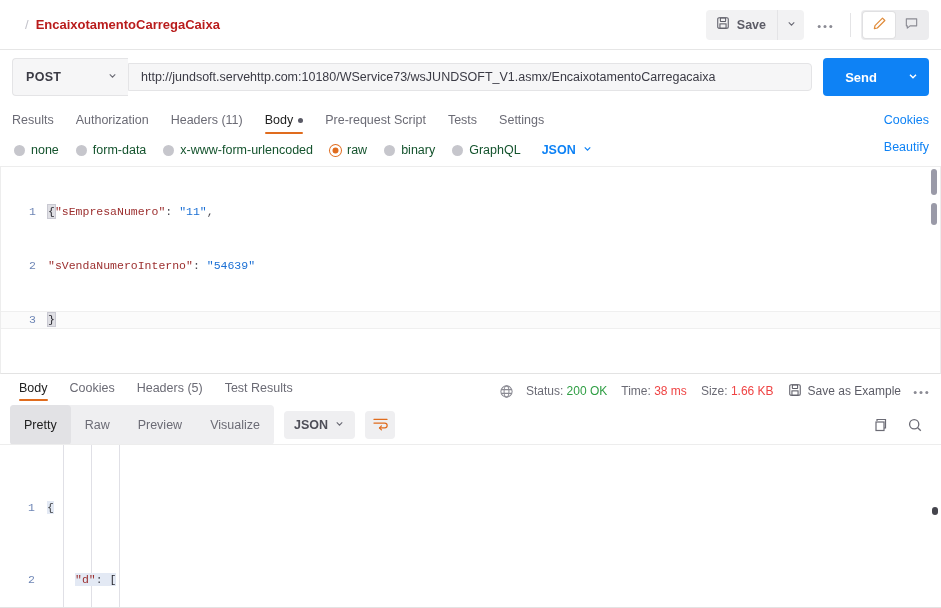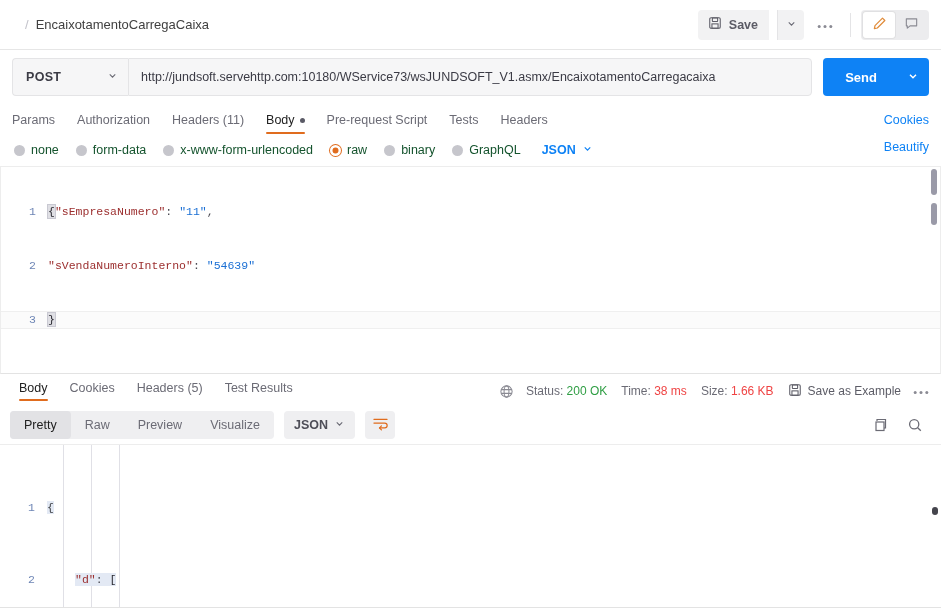--- a/index.html
+++ b/index.html
@@ -16,24 +16,24 @@
   
   .header {
     height: 50px; flex: 0 0 50px;
     display: flex; align-items: center;
     padding: 0 12px 0 18px;
     border-bottom: 1px solid #e6e6e6;
     background: #fff;
   }
   .crumb { font-size: 13px; color: #9b9ba3; white-space: nowrap; }
   .crumb-sep { font-size: 13px; color: #c2c2ca; margin: 0 7px; }
-  .crumb-current { font-size: 13px; color: #404040; font-weight: normal; white-space: nowrap; }
+  .crumb-current { font-size: 13px; color: #b91c1c; font-weight: bold; white-space: nowrap; }
   .header-right { margin-left: auto; display: flex; align-items: center; gap: 0; }
 
-  .save-group { display: flex; align-items: stretch; height: 30px; border-radius: 4px; overflow: hidden; gap: 8px; }
+  .save-group { display: flex; align-items: stretch; height: 30px; border-radius: 4px; overflow: hidden; }
   .save-btn {
     display: flex; align-items: center; gap: 7px;
     background: #f2f2f3; border: none; height: 30px;
     padding: 0 11px 0 10px; cursor: pointer;
     font-family: inherit; font-size: 12.5px; color: #5c5c66; font-weight: bold;
   }
   .save-caret {
     background: #f2f2f3; border: none; border-left: 1px solid #e4e4e6;
     width: 27px; height: 30px; display: flex; align-items: center; justify-content: center;
     cursor: pointer;
@@ -60,21 +60,21 @@
     justify-content: center;
   }
   .method-wrap {
     display: flex; align-items: center; justify-content: space-between;
     width: 116px; height: 38px; background: #f6f6f7;
     border: 1px solid #e4e4e6; border-right: none;
     border-radius: 4px 0 0 4px; padding: 0 10px 0 13px; cursor: pointer;
   }
   .method-label { font-size: 12.5px; font-weight: bold; color: #3b3b45; letter-spacing: 0.3px; }
   .url-input {
-    flex: 1; height: 38px; background: #f6f6f7;
+    flex: 1; height: 28px; background: #f6f6f7;
     border: 1px solid #e4e4e6; border-radius: 0 4px 4px 0;
     padding: 0 12px; font-family: inherit; font-size: 12.5px; color: #3b3b45;
     outline: none; text-overflow: ellipsis;
   }
   .send-group { display: flex; margin-left: 11px; border-radius: 4px; overflow: hidden; }
   .send-btn {
     background: #0e82f5; color: #fff; border: none; height: 38px;
     padding: 0 20px 0 22px; font-family: inherit; font-size: 13px; font-weight: bold;
     cursor: pointer;
   }
@@ -161,21 +161,21 @@
     background: #e06c1e; border-radius: 1px;
   }
   .resp-meta { margin-left: auto; display: flex; align-items: center; gap: 0; color: #6b6b75; font-size: 12px; justify-content: center; }
   .meta-item { margin-right: 14px; white-space: nowrap; }
   .meta-val { color: #ef4444; }
   .meta-val.ok { color: #2f9e44; }
   .save-example { display: flex; align-items: center; gap: 6px; color: #5c5c66; cursor: pointer; margin-right: 12px; white-space: nowrap; }
 
   
   .resp-toolbar { height: 38px; flex: 0 0 38px; display: flex; align-items: center; padding: 0 12px 0 10px; }
-  .seg { display: flex; background: #efeff1; border-radius: 4px; height: 28px; align-items: stretch; }
+  .seg { display: flex; background: #efeff1; border-radius: 4px; height: 40px; align-items: stretch; }
   .segbtn {
     border: none; background: transparent; padding: 0 14px; font-family: inherit;
     font-size: 12.5px; color: #6b6b75; cursor: pointer; border-radius: 4px;
   }
   .segbtn.active { background: #e2e2e5; color: #212121; }
   .pill {
     height: 28px; display: flex; align-items: center; gap: 6px;
     background: #efeff1; border-radius: 4px; padding: 0 10px; margin-left: 10px;
     font-size: 12.5px; color: #4e4e58; font-weight: bold; cursor: pointer;
   }
@@ -267,40 +267,40 @@
           <svg width="12" height="12" viewBox="0 0 12 12" fill="none" stroke="#ffffff" stroke-width="1.4">
               <path d="M3 4.8L6 7.8 9 4.8"></path>
             </svg>
         </span>
       </button>
     </div>
   </div>
 
   <div class="reqtabs">
     <div class="tab">
-      <span>Params</span>
+      <span>Results</span>
     </div>
     <div class="tab">
       <span>Authorization</span>
     </div>
     <div class="tab">
       <span>Headers (11)</span>
     </div>
     <div class="tab active">
       <span>Body</span>
       <span class="tab-dot"></span>
     </div>
     <div class="tab">
       <span>Pre-request Script</span>
     </div>
     <div class="tab">
       <span>Tests</span>
     </div>
     <div class="tab">
-      <span>Headers</span>
+      <span>Settings</span>
     </div>
     <span class="link-blue">Cookies</span>
   </div>
 
   <div class="bodyrow">
     <label class="radio-item">
       <span class="radio"></span>
       <span>none</span>
     </label>
     <label class="radio-item">

